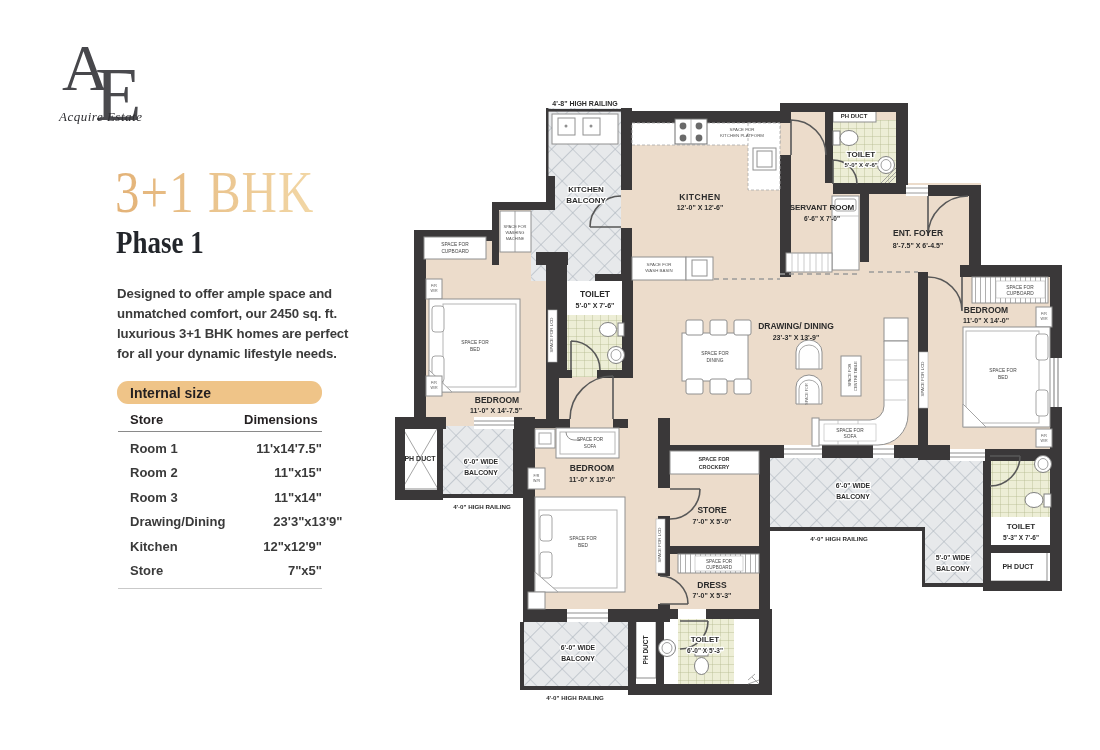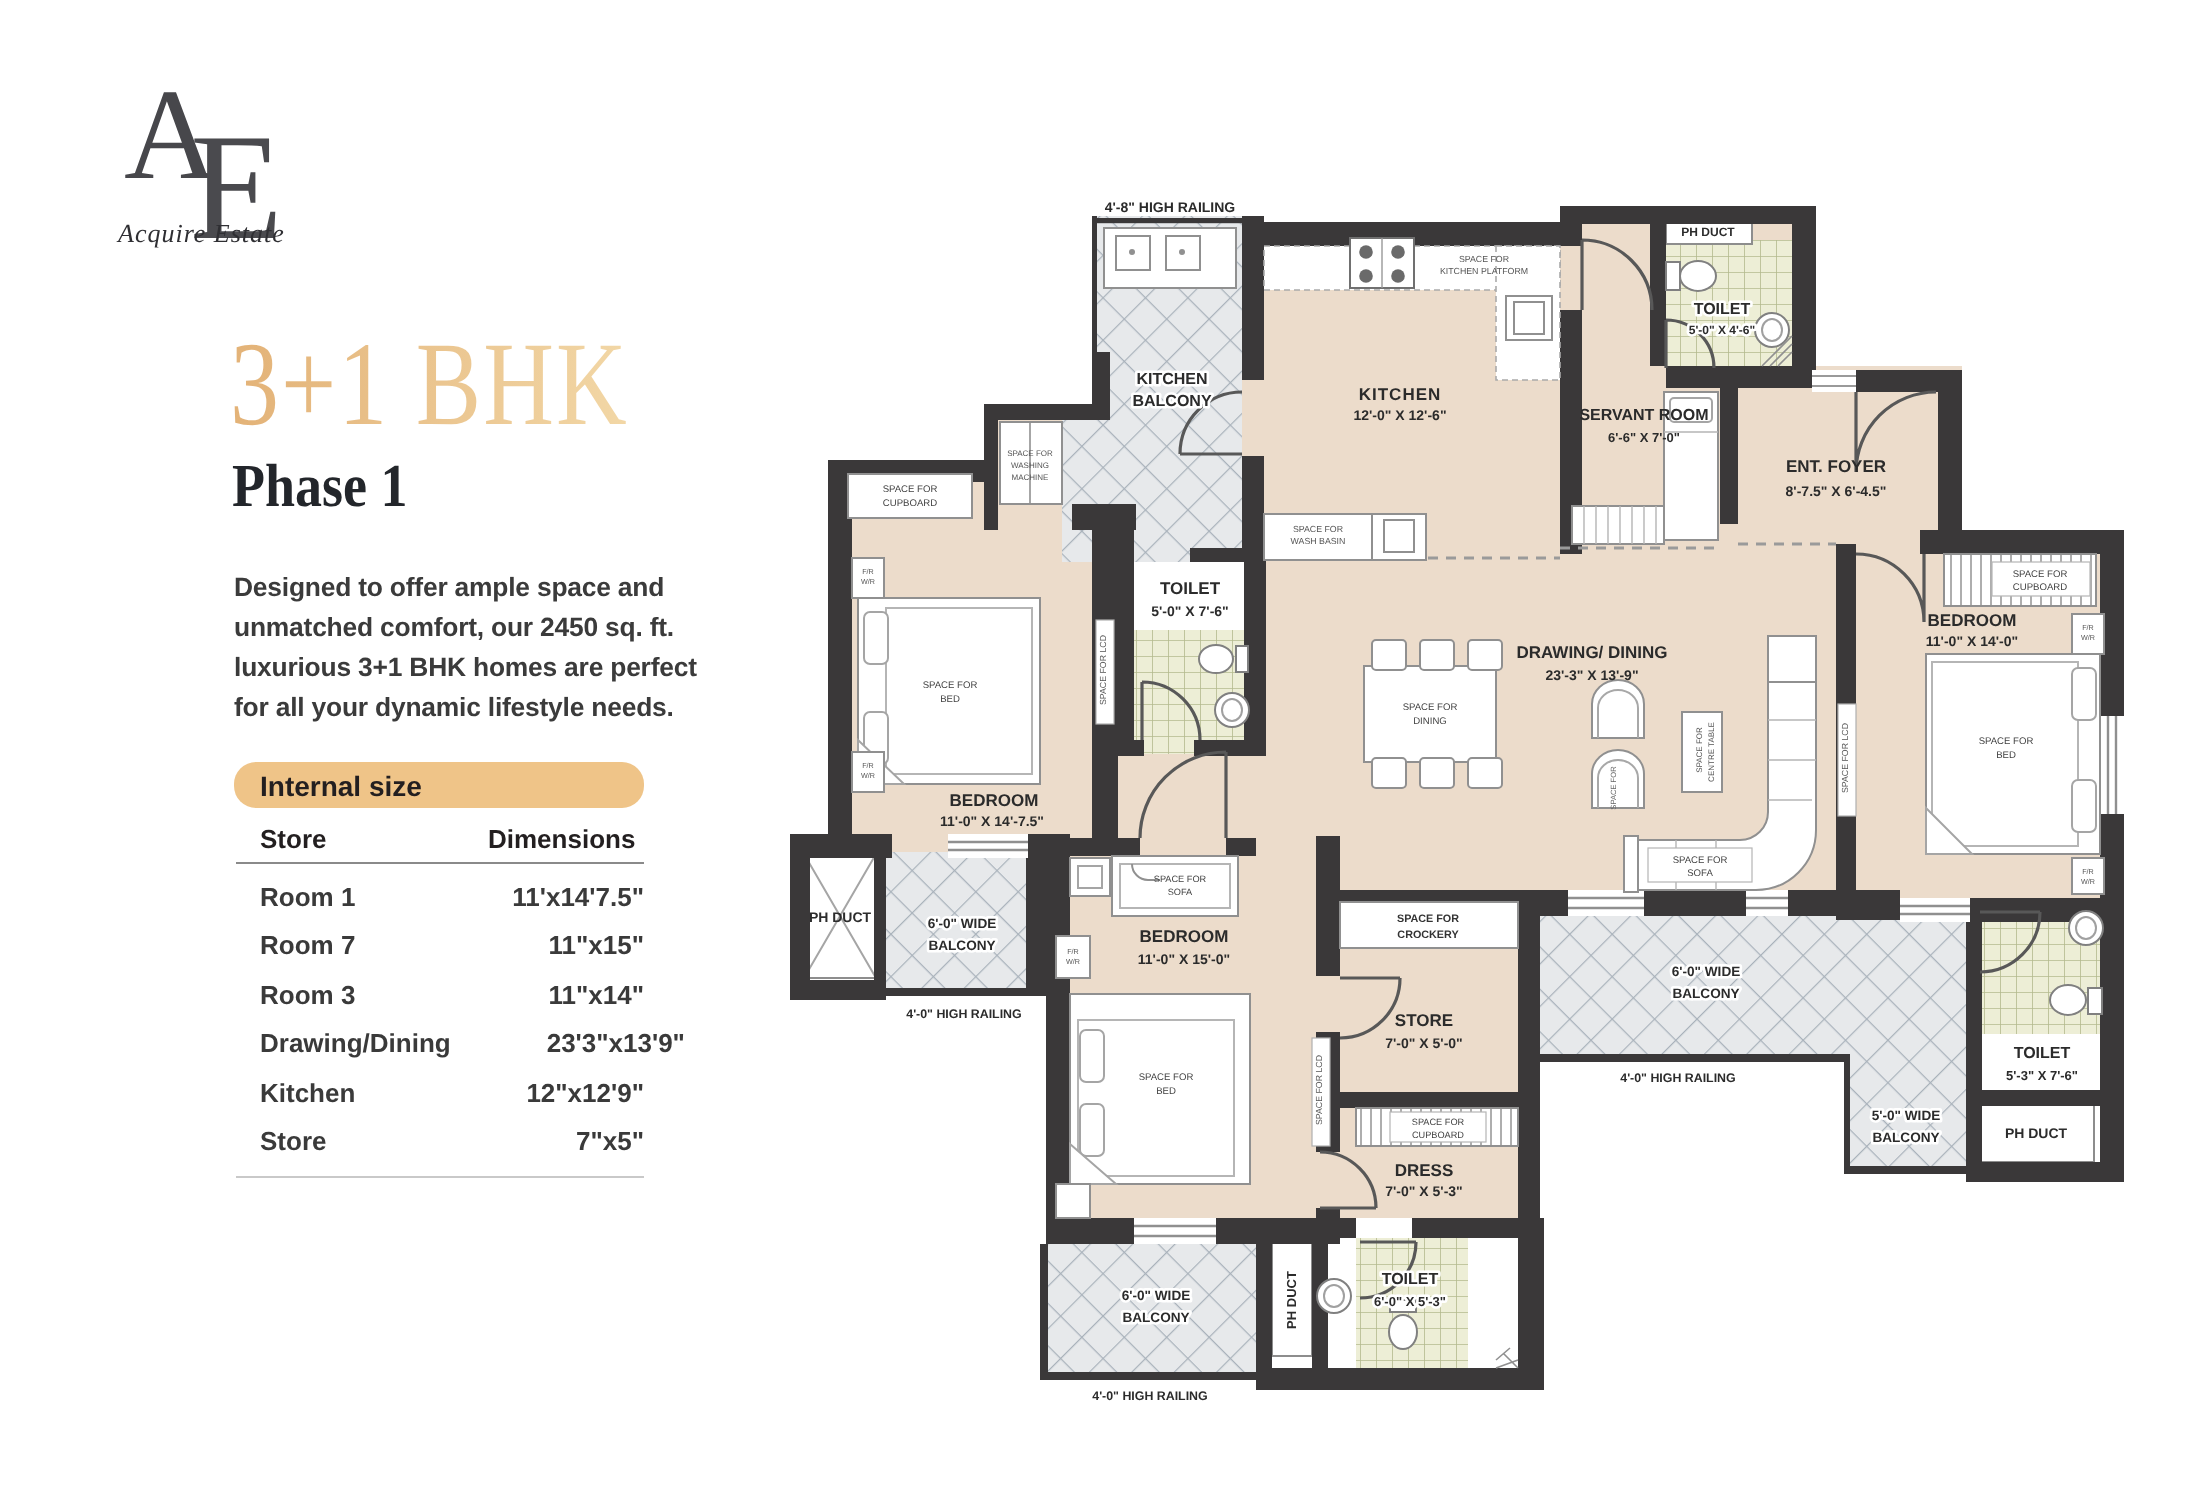--- a/index.html
+++ b/index.html
@@ -43,21 +43,21 @@
     <div class="cols">
         <span class="c1" style="width:114px;">Store</span>
         <span>Dimensions</span>
       </div>
     <div class="rule"></div>
     <div class="row">
         <span class="c1">Room 1</span>
         <span>11'x14'7.5"</span>
       </div>
     <div class="row">
-        <span class="c1">Room 7</span>
+        <span class="c1">Room 2</span>
         <span>11"x15"</span>
       </div>
     <div class="row">
         <span class="c1">Room 3</span>
         <span>11"x14"</span>
       </div>
     <div class="row">
         <span class="c1">Drawing/Dining</span>
         <span>23'3"x13'9"</span>
       </div>

